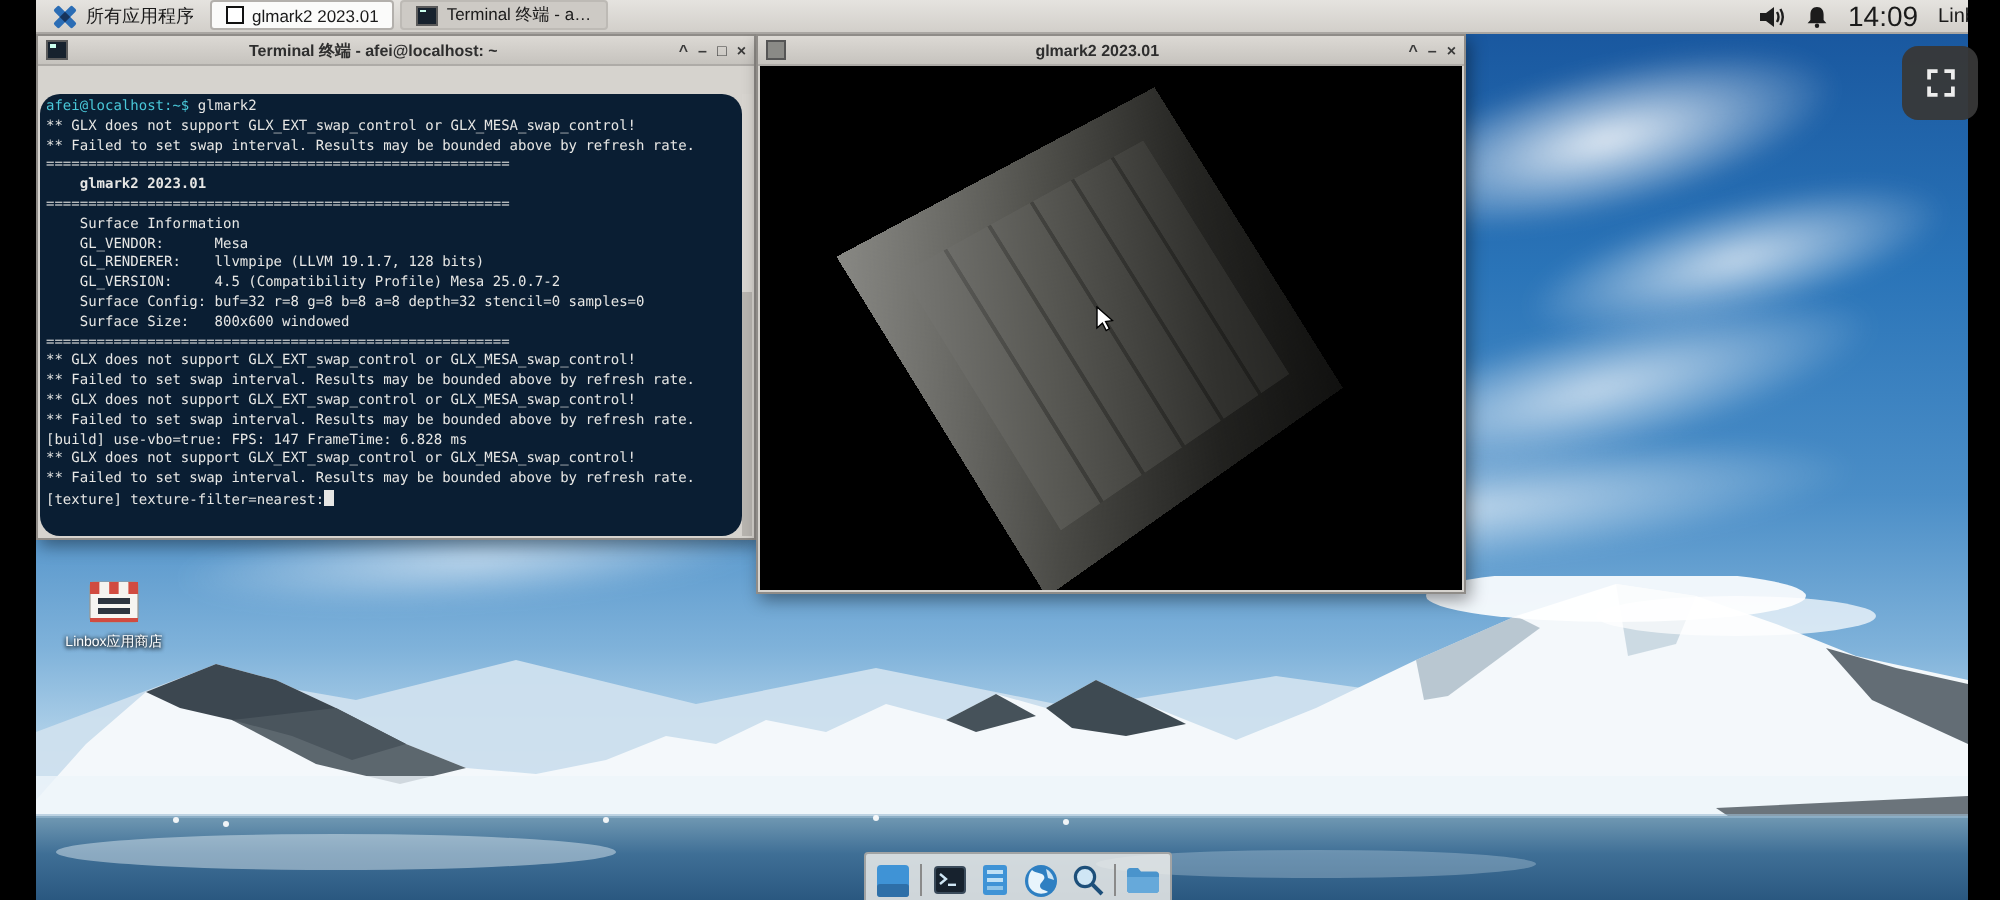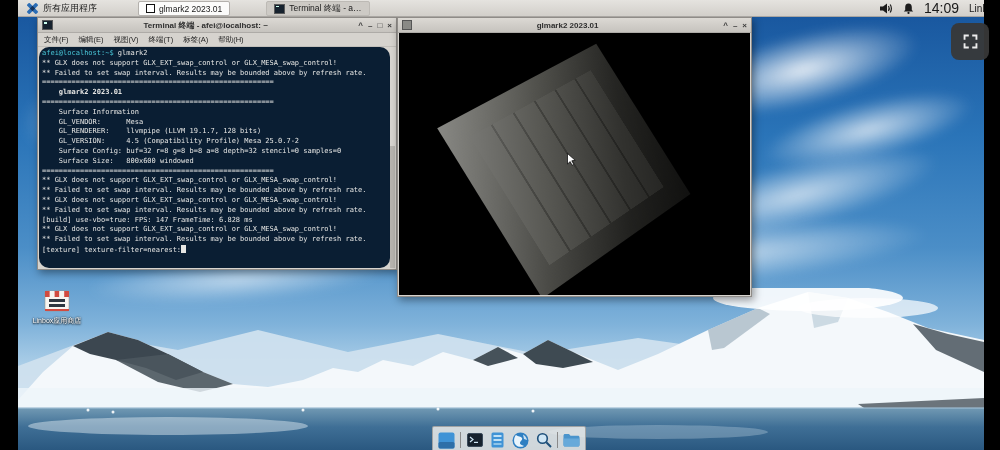--- a/index.html
+++ b/index.html
@@ -2,34 +2,34 @@
 <html><head>
 <meta charset="utf-8">
 <style>
   html,body{margin:0;padding:0;width:1000px;height:450px;background:#000;overflow:hidden;
     font-family:"Liberation Sans",sans-serif;position:relative;}
   .screen{position:absolute;left:18px;top:0;width:966px;height:450px;overflow:hidden;
     background:linear-gradient(180deg,#17549c 0%,#2a74b8 30%,#4b8ec7 55%,#7fb2da 72%,#b9d7ec 84%,#e2eef7 92%);}
   
   .panel{position:absolute;top:0;left:0;right:0;height:16px;z-index:30;
     background:linear-gradient(#e5e3df,#d2cfca);border-bottom:1px solid #a9a6a2;
-    display:flex;align-items:flex-end;font-size:9px;color:#1a1a1a;gap:33px;}
+    display:flex;align-items:flex-start;font-size:9px;color:#1a1a1a;}
   .app-menu{display:flex;align-items:center;gap:4px;padding:0 8px;height:100%;cursor:default;}
   .task-btn{display:flex;align-items:center;gap:4px;height:13px;padding:0 7px;margin-right:3px;
     font-size:8.5px;white-space:nowrap;border-radius:2px;}
   .task-btn.active{background:#fbfbfa;border:1px solid #b3b0ac;}
   .task-btn.plain{background:#cdcac5;border:1px solid #bdbab5;}
   .tb-icon{display:inline-block;}
   .glmark-ico{width:7px;height:7px;background:#fff;border:1.5px solid #111;}
   .tray{position:absolute;left:862px;top:0;height:16px;display:flex;align-items:center;gap:10px;}
   .clock{font-size:14px;}
   .user{font-size:10px;white-space:nowrap;}
   
   .window{position:absolute;background:#d6d3ce;border:1px solid #8f8c88;
-    box-shadow:2px 3px 8px rgba(0,0,0,.4);z-index:20;margin-left:19px;}
+    box-shadow:2px 3px 8px rgba(0,0,0,.4);z-index:20;}
   .titlebar{height:14px;background:linear-gradient(#dcd9d4,#c6c3be);border-bottom:1px solid #aeaba7;
     display:flex;align-items:center;padding:0 4px;font-size:8px;font-weight:bold;color:#2e2e2e;}
   .titlebar .title{flex:1;text-align:center;overflow:hidden;white-space:nowrap;}
   .winctl{display:flex;gap:5px;font-size:8px;font-weight:bold;color:#3a3a3a;}
   .winctl span{cursor:default;}
   
   .terminal{left:0;top:17px;width:358px;height:251px;}
   .menubar{height:13px;display:flex;align-items:center;gap:10px;padding:0 6px;
     font-size:7.5px;color:#222;background:#d6d3ce;border-bottom:1px solid #c2bfba;}
   .term-body{position:absolute;left:1px;right:6px;top:29px;bottom:1px;background:#0a1e33;
@@ -176,28 +176,20 @@
     <div class="titlebar">
       <span class="term-ico-t"></span>
       <span class="title">Terminal 终端 - afei@localhost: ~</span>
       <span class="winctl">
         <span>^</span>
         <span>–</span>
         <span>□</span>
         <span>×</span>
       </span>
     </div>
-    <div class="menubar">
-      <span>文件(F)</span>
-      <span>编辑(E)</span>
-      <span>视图(V)</span>
-      <span>终端(T)</span>
-      <span>标签(A)</span>
-      <span>帮助(H)</span>
-    </div>
     <div class="term-body">
       <div><span class="prompt">afei@localhost:~$ </span><span>glmark2</span></div>
       <div>** GLX does not support GLX_EXT_swap_control or GLX_MESA_swap_control!</div>
       <div>** Failed to set swap interval. Results may be bounded above by refresh rate.</div>
       <div>=======================================================</div>
       <div>    glmark2 2023.01</div>
       <div>=======================================================</div>
       <div>    Surface Information</div>
       <div>    GL_VENDOR:      Mesa</div>
       <div>    GL_RENDERER:    llvmpipe (LLVM 19.1.7, 128 bits)</div>

